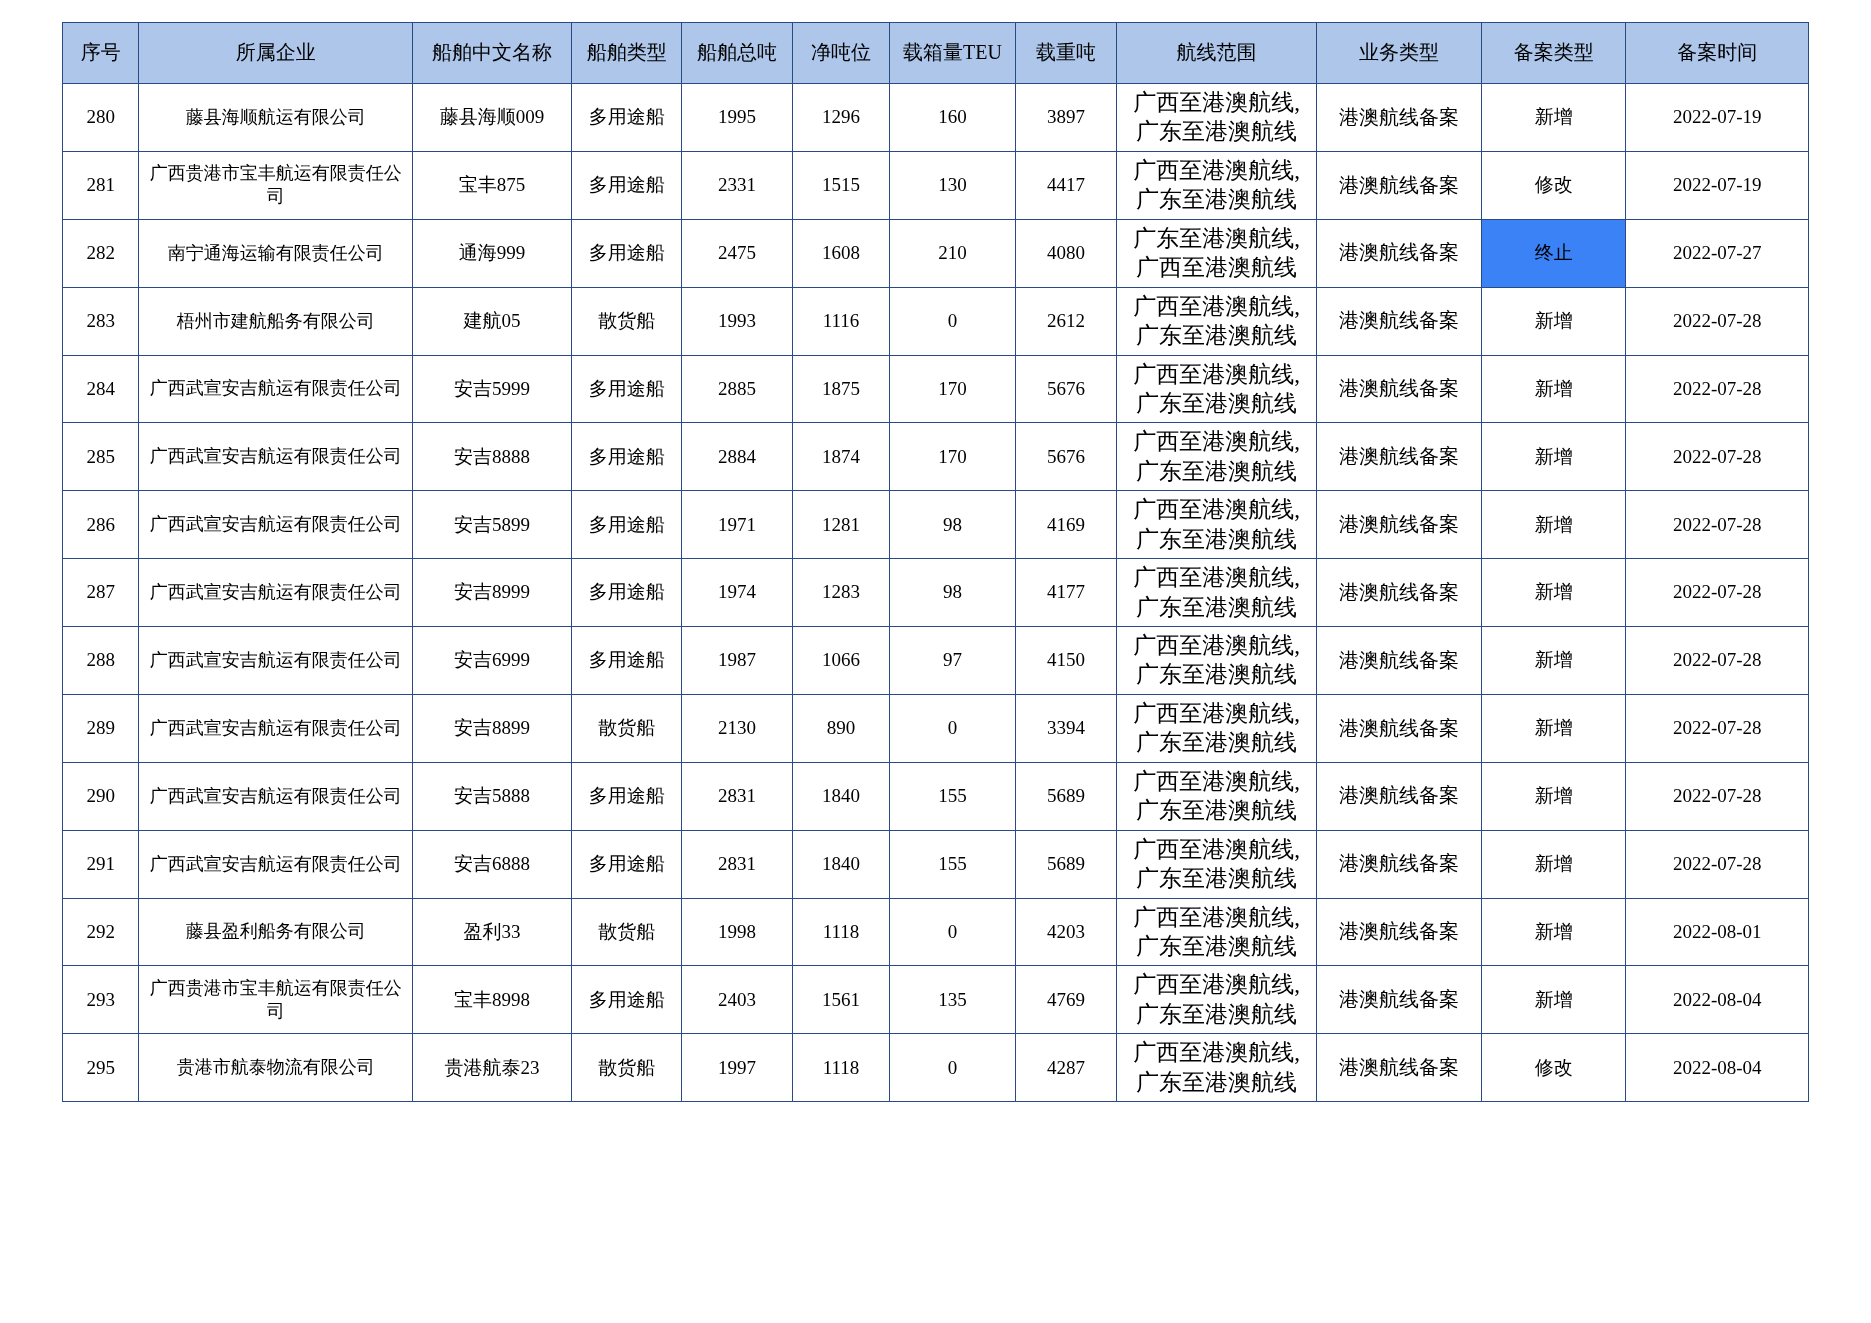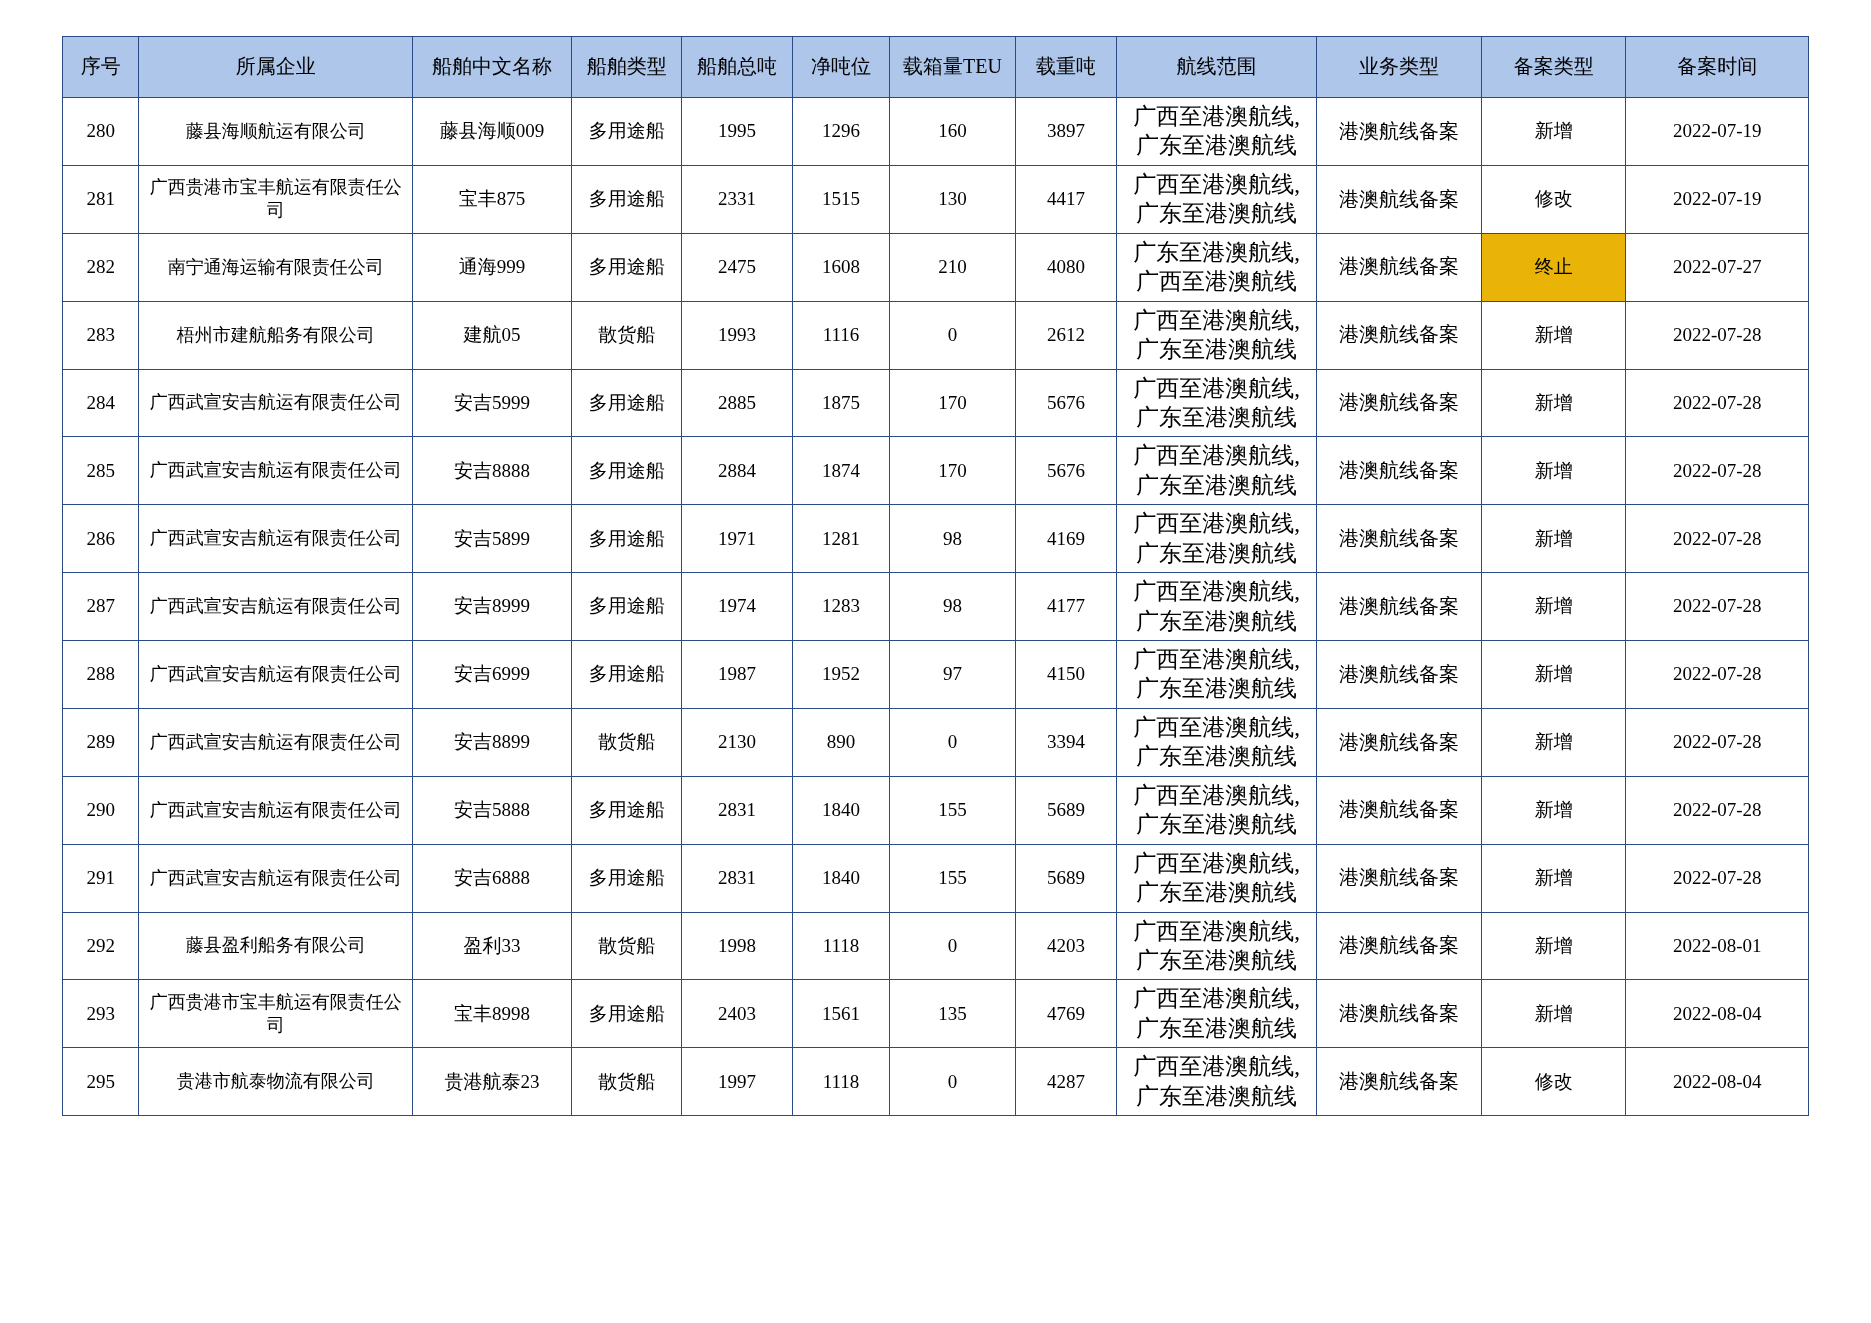--- a/index.html
+++ b/index.html
@@ -11,21 +11,21 @@
     width: 1871px;
     height: 1323px;
     font-family: "Liberation Serif", serif;
     color: #000000;
   }
   .page {
     position: relative;
     width: 1871px;
     height: 1137px;
     box-sizing: border-box;
-    padding: 36px 62px 0 62px;
+    padding: 22px 62px 0 62px;
   }
   table.record-table {
     border-collapse: collapse;
     table-layout: fixed;
     width: 1747px;
     font-size: 19px;
   }
   table.record-table th,
   table.record-table td {
     border: 1px solid #2a4a86;
@@ -152,21 +152,21 @@
           <td>多用途船</td>
           <td>2475</td>
           <td>1608</td>
           <td>210</td>
           <td>4080</td>
           <td class="route-cell">
             <span class="route-line">广东至港澳航线,</span>
             <span class="route-line">广西至港澳航线</span>
           </td>
           <td class="biz-cell">港澳航线备案</td>
-          <td class="highlight" style="background: #eab308;">终止</td>
+          <td class="highlight" style="background: #3b82f6;">终止</td>
           <td>2022-07-27</td>
         </tr>
         <tr>
           <td>283</td>
           <td class="company-cell">梧州市建航船务有限公司</td>
           <td>建航05</td>
           <td>散货船</td>
           <td>1993</td>
           <td>1116</td>
           <td>0</td>
@@ -246,21 +246,21 @@
           <td class="biz-cell">港澳航线备案</td>
           <td>新增</td>
           <td>2022-07-28</td>
         </tr>
         <tr>
           <td>288</td>
           <td class="company-cell">广西武宣安吉航运有限责任公司</td>
           <td>安吉6999</td>
           <td>多用途船</td>
           <td>1987</td>
-          <td>1952</td>
+          <td>1066</td>
           <td>97</td>
           <td>4150</td>
           <td class="route-cell">
             <span class="route-line">广西至港澳航线,</span>
             <span class="route-line">广东至港澳航线</span>
           </td>
           <td class="biz-cell">港澳航线备案</td>
           <td>新增</td>
           <td>2022-07-28</td>
         </tr>

